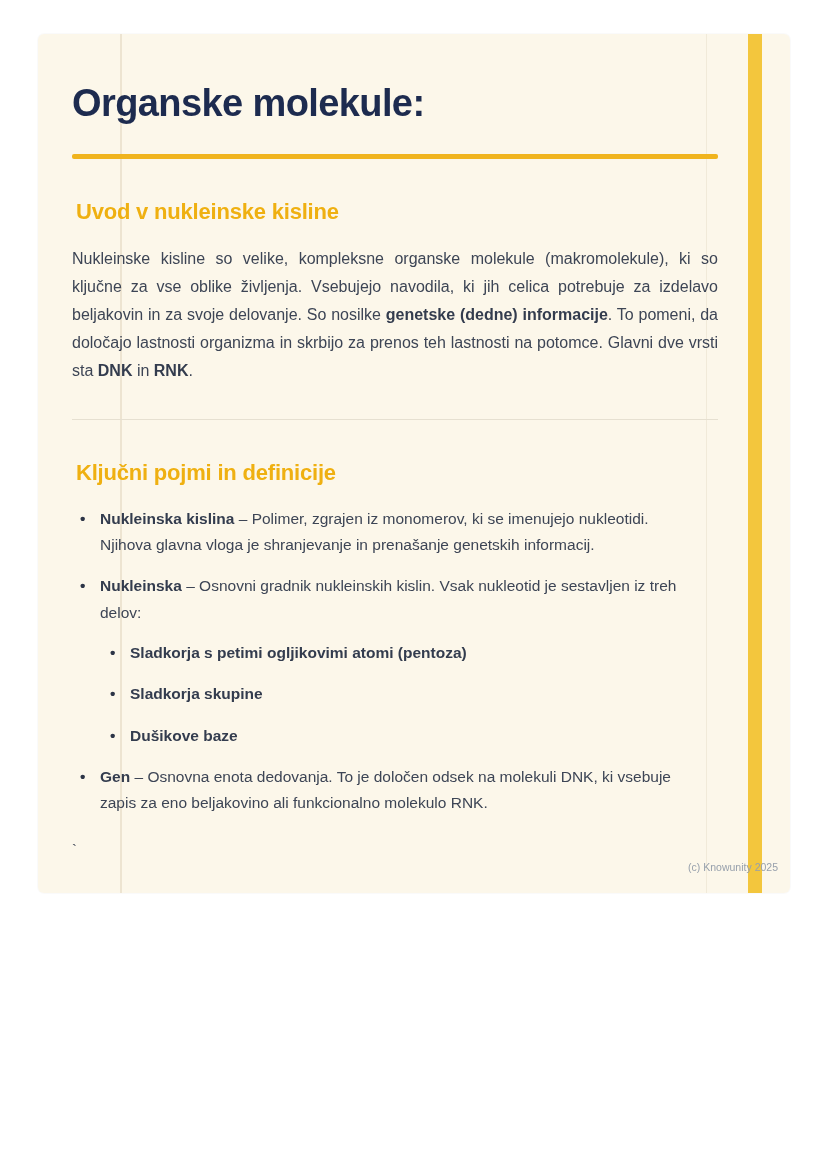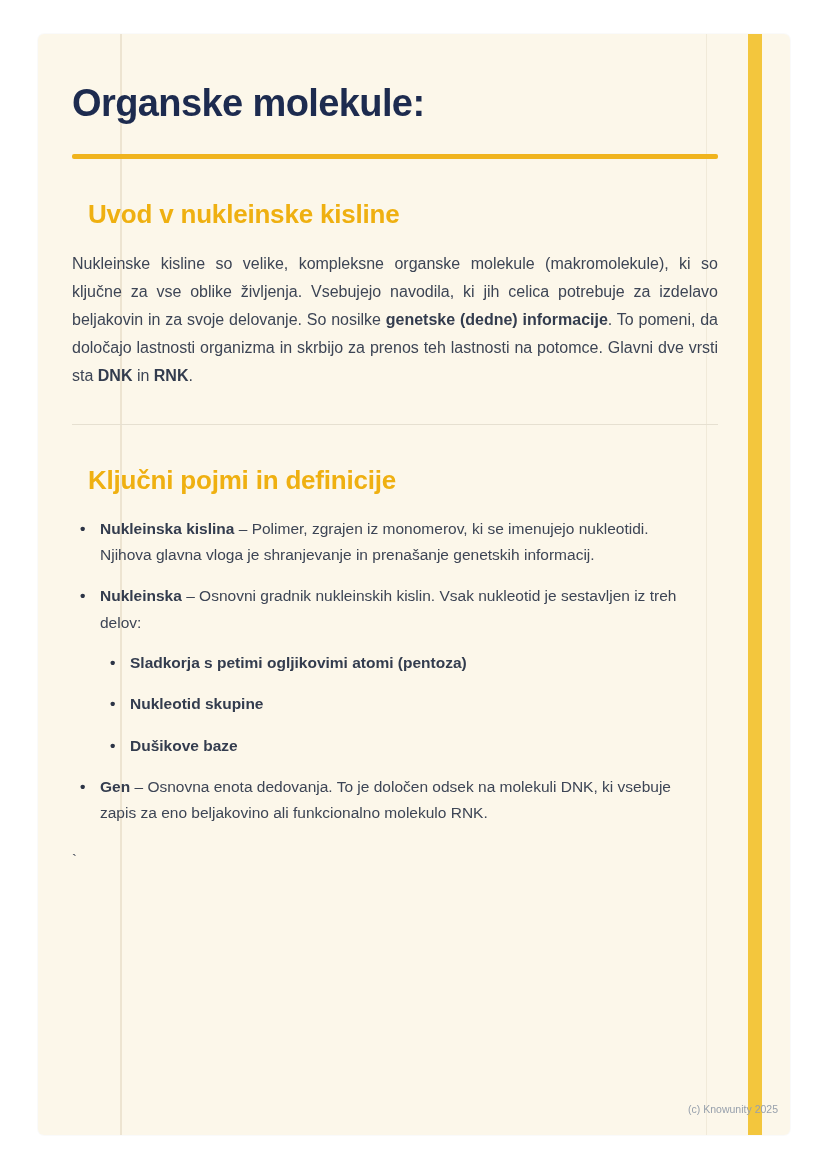--- a/index.html
+++ b/index.html
@@ -11,21 +11,21 @@
   }
   .canvas {
     position: relative;
     width: 828px; height: 1171px;
     background: #ffffff;
     overflow: hidden;
   }
   .paper {
     position: absolute;
     left: 38px; top: 34px;
-    width: 752px; height: 1101px;
+    width: 752px; height: 859px;
     background: #fcf7ea;
     border-radius: 6px;
     box-shadow: 0 0 0 1px rgba(0,0,0,0.02);
   }
   .margin-line {
     position: absolute;
     top: 0; bottom: 0; left: 82px;
     width: 2px;
     background: rgba(196, 180, 142, 0.28);
   }
@@ -56,22 +56,22 @@
   }
   h1.title .t-line { display: block; }
   .rule {
     height: 5px;
     width: 100%;
     background: #f0b41e;
     border-radius: 2px;
     margin-top: 28px;
   }
   h2.section-heading {
-    margin: 40px 0 20px 16px;
-    font-size: 26px;
+    margin: 40px 0 20px 4px;
+    font-size: 22px;
     font-weight: 800;
     letter-spacing: -0.2px;
     color: #efb011;
   }
   p.body-text {
     margin: 0;
     font-size: 16px;
     line-height: 1.74;
     text-align: justify;
     color: #3d4555;
@@ -160,21 +160,21 @@
 
       <h2 class="section-heading">Ključni pojmi in definicije</h2>
 
       <ul class="terms">
 
         <li><strong>Nukleinska kislina</strong><span> – Polimer, zgrajen iz monomerov, ki se imenujejo nukleotidi. Njihova glavna vloga je shranjevanje in prenašanje genetskih informacij.</span></li>
 
         <li><strong>Nukleinska</strong><span> – Osnovni gradnik nukleinskih kislin. Vsak nukleotid je sestavljen iz treh delov:</span>
           <ul class="subterms">
             <li><strong>Sladkorja s petimi ogljikovimi atomi (pentoza)</strong></li>
-            <li><strong>Nukleotid skupine</strong></li>
+            <li><strong>Sladkorja skupine</strong></li>
             <li><strong>Dušikove baze</strong></li>
           </ul>
         </li>
 
 
 
         <li><strong>Gen</strong><span> – Osnovna enota dedovanja. To je določen odsek na molekuli DNK, ki vsebuje zapis za eno beljakovino ali funkcionalno molekulo RNK.</span></li>
 
       </ul>
 

